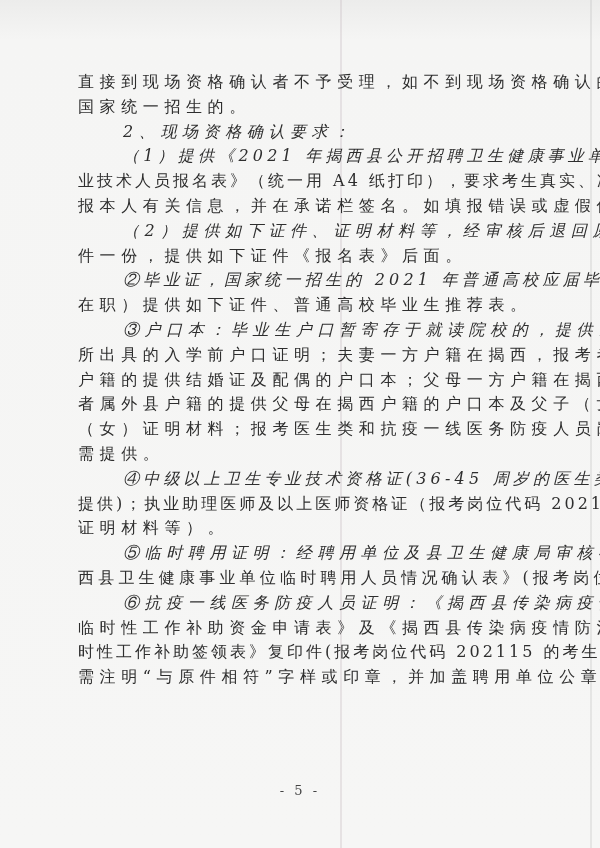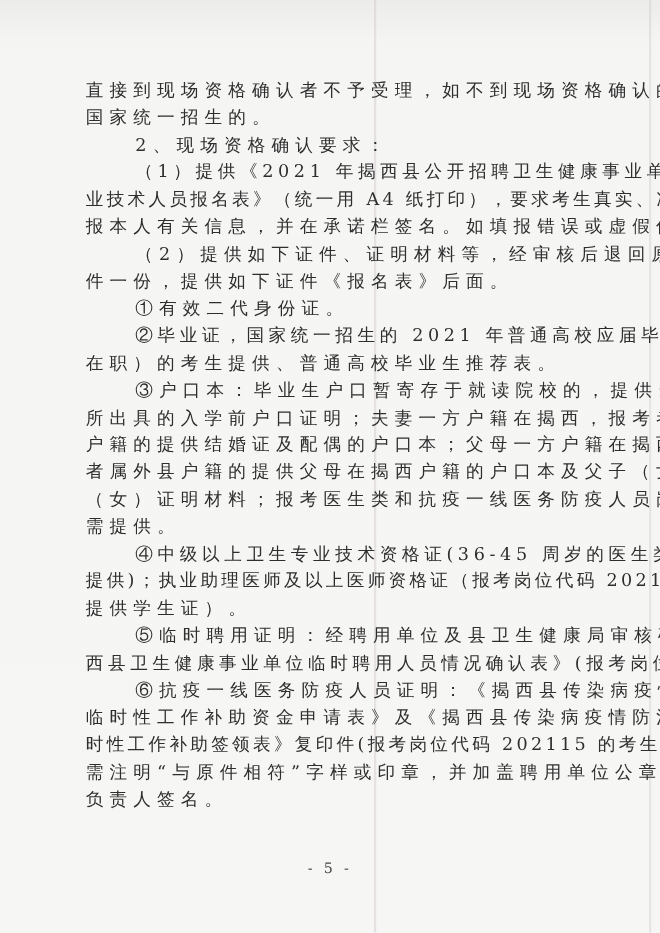--- a/index.html
+++ b/index.html
@@ -36,21 +36,21 @@
       top: 70px;
       width: 456px;
     }
     .line {
       height: 24.8px;
       line-height: 24.8px;
       font-size: 16px;
       white-space: nowrap;
       letter-spacing: 5.6px;
     }
-    .line.indent { padding-left: 45px; }
+    .line.indent { padding-left: 45px; font-style: italic; }
     .line.tight { letter-spacing: 4.2px; }
     .line.tighter { letter-spacing: 3.0px; }
     .page-number {
       position: absolute;
       top: 783px;
       left: 0;
       width: 600px;
       text-align: center;
       font-size: 13px;
       letter-spacing: 3px;
@@ -66,35 +66,33 @@
 
   <div class="body-text">
     <div class="line">直接到现场资格确认者不予受理，如不到现场资格确认的视同自</div>
     <div class="line">国家统一招生的。</div>
     <div class="line indent">2、现场资格确认要求：</div>
     <div class="line indent tight">（1）提供《2021 年揭西县公开招聘卫生健康事业单位卫生专</div>
     <div class="line tighter">业技术人员报名表》（统一用 A4 纸打印），要求考生真实、准确填</div>
     <div class="line">报本人有关信息，并在承诺栏签名。如填报错误或虚假信息，责</div>
     <div class="line indent">（2）提供如下证件、证明材料等，经审核后退回原件收复印</div>
     <div class="line">件一份，提供如下证件《报名表》后面。</div>
-    <div class="line indent">①有效二代身份证。</div>
     <div class="line indent tight">②毕业证，国家统一招生的 2021 年普通高校应届毕业生（非</div>
-    <div class="line">在职）的考生提供、普通高校毕业生推荐表。</div>
+    <div class="line">在职）提供如下证件、普通高校毕业生推荐表。</div>
     <div class="line indent">③户口本：毕业生户口暂寄存于就读院校的，提供当地派出</div>
     <div class="line">所出具的入学前户口证明；夫妻一方户籍在揭西，报考者属外县</div>
     <div class="line">户籍的提供结婚证及配偶的户口本；父母一方户籍在揭西，报考</div>
     <div class="line">者属外县户籍的提供父母在揭西户籍的户口本及父子（女）、母子</div>
     <div class="line">（女）证明材料；报考医生类和抗疫一线医务防疫人员岗位的无</div>
     <div class="line">需提供。</div>
     <div class="line indent tight">④中级以上卫生专业技术资格证(36-45 周岁的医生类考生需</div>
     <div class="line tighter">提供)；执业助理医师及以上医师资格证（报考岗位代码 202118</div>
-    <div class="line">提供学生证）。</div>
+    <div class="line">证明材料等）。</div>
     <div class="line indent">⑤临时聘用证明：经聘用单位及县卫生健康局审核确认的《揭</div>
     <div class="line tight">西县卫生健康事业单位临时聘用人员情况确认表》(报考岗位代码</div>
     <div class="line indent">⑥抗疫一线医务防疫人员证明：《揭西县传染病疫情防治人员</div>
     <div class="line">临时性工作补助资金申请表》及《揭西县传染病疫情防治人员临</div>
     <div class="line tighter">时性工作补助签领表》复印件(报考岗位代码 202115 的考生提供)，</div>
     <div class="line">需注明“与原件相符”字样或印章，并加盖聘用单位公章及单位</div>
-    <div class="line">负责人签名。</div>
   </div>
 
   <div class="page-number">- 5 -</div>
 </div>
 
 </body></html>

